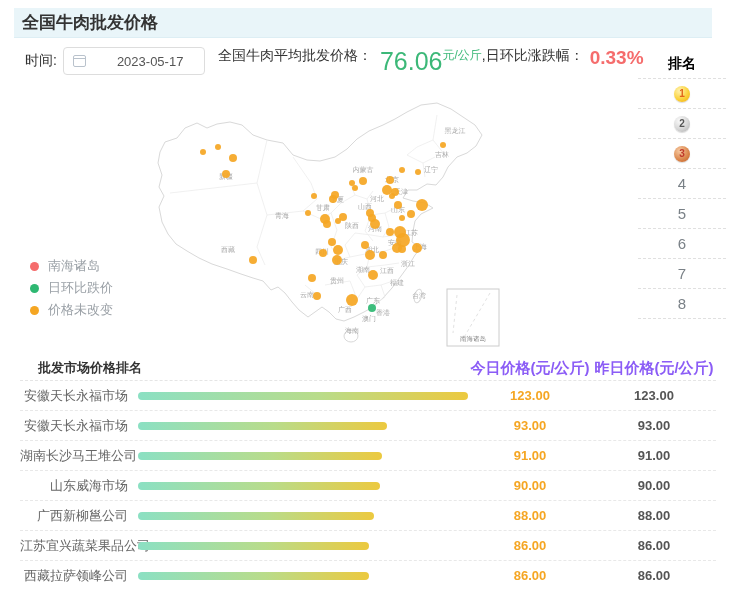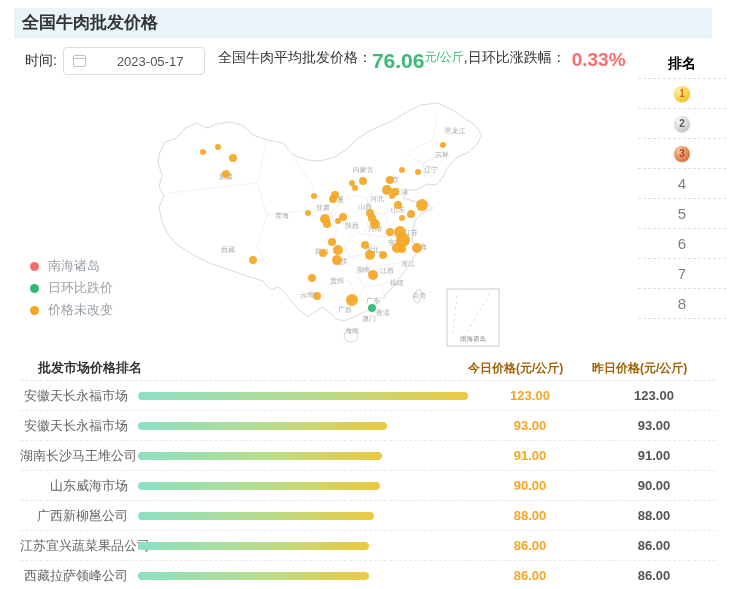--- a/index.html
+++ b/index.html
@@ -15,21 +15,21 @@
   .toolbar{position:absolute;left:25px;top:46px;height:30px;display:flex;align-items:center;}
   .time-label{font-size:14px;color:#333;margin-right:6px;}
   .date-box{width:122px;height:26px;border:1px solid #ddd;border-radius:4px;background:#fff;
             display:flex;align-items:center;padding:0 9px;cursor:pointer;gap:24px;}
   .cal-icon{width:11px;height:10px;border:1px solid #b9c2cc;border-radius:2px;position:relative;
             margin-right:7px;flex:0 0 auto;}
   .cal-icon:before{content:"";position:absolute;top:2px;left:0;right:0;height:1px;background:#b9c2cc;}
   .date-value{font-size:13px;color:#555;}
   .avg-line{margin-left:13px;display:flex;white-space:nowrap;}
   .avg-label{font-size:14px;color:#333;}
-  .avg-price{font-size:21px;font-weight:bold;margin-left:0;}
+  .avg-price{font-size:25px;font-weight:normal;margin-left:8px;}
   .avg-unit{font-size:12px;}
   .change-value{font-size:19px;font-weight:bold;margin-left:6px;}
 
   
   .rank-panel{position:absolute;left:638px;top:52px;width:88px;}
   .rank-head{font-size:14px;font-weight:bold;color:#000000;text-align:center;height:26px;
              line-height:22px;border-bottom:1px dashed #e0e0e0;}
   .rank-item{height:29px;display:flex;align-items:center;justify-content:center;
              border-bottom:1px dashed #e0e0e0;}
   .medal{width:16px;height:16px;border-radius:50%;font-size:10px;font-weight:bold;
@@ -49,21 +49,21 @@
   
   .legend{position:absolute;left:30px;top:255px;}
   .legend-item{display:flex;align-items:center;height:22px;cursor:pointer;}
   .legend-dot{width:9px;height:9px;border-radius:50%;margin-right:9px;flex:0 0 auto;}
   .legend-label{font-size:13px;color:#9aa0a6;}
 
   
   .price-table{position:absolute;left:20px;top:356px;width:696px;}
   .thead{display:flex;align-items:center;height:24px;border-bottom:1px dashed #e5e5e5;}
   .h-name{width:448px;font-size:13px;font-weight:bold;color:#333;padding-left:18px;box-sizing:border-box;}
-  .h-today,.h-yest{width:124px;font-size:12px;font-weight:bold;color:#a16207;}
+  .h-today,.h-yest{width:124px;font-size:15px;font-weight:bold;color:#8b5cf6;text-align:center;}
   .trow{display:flex;align-items:center;height:29px;border-bottom:1px dashed #e8e8e8;}
   .c-name{width:118px;font-size:13px;color:#666;text-align:right;padding-right:10px;box-sizing:border-box;
           white-space:nowrap;}
   .c-bar{width:330px;display:flex;align-items:center;}
   .bar{height:8px;border-radius:4px;background:linear-gradient(90deg,#8be0c3,#b9dc8a 55%,#ecc93f);}
   .c-today{width:124px;font-size:13px;font-weight:bold;color:#f5a623;text-align:center;}
   .c-yest{width:124px;font-size:13px;font-weight:bold;color:#555;text-align:center;}
 </style>
 </head>
 <body>

